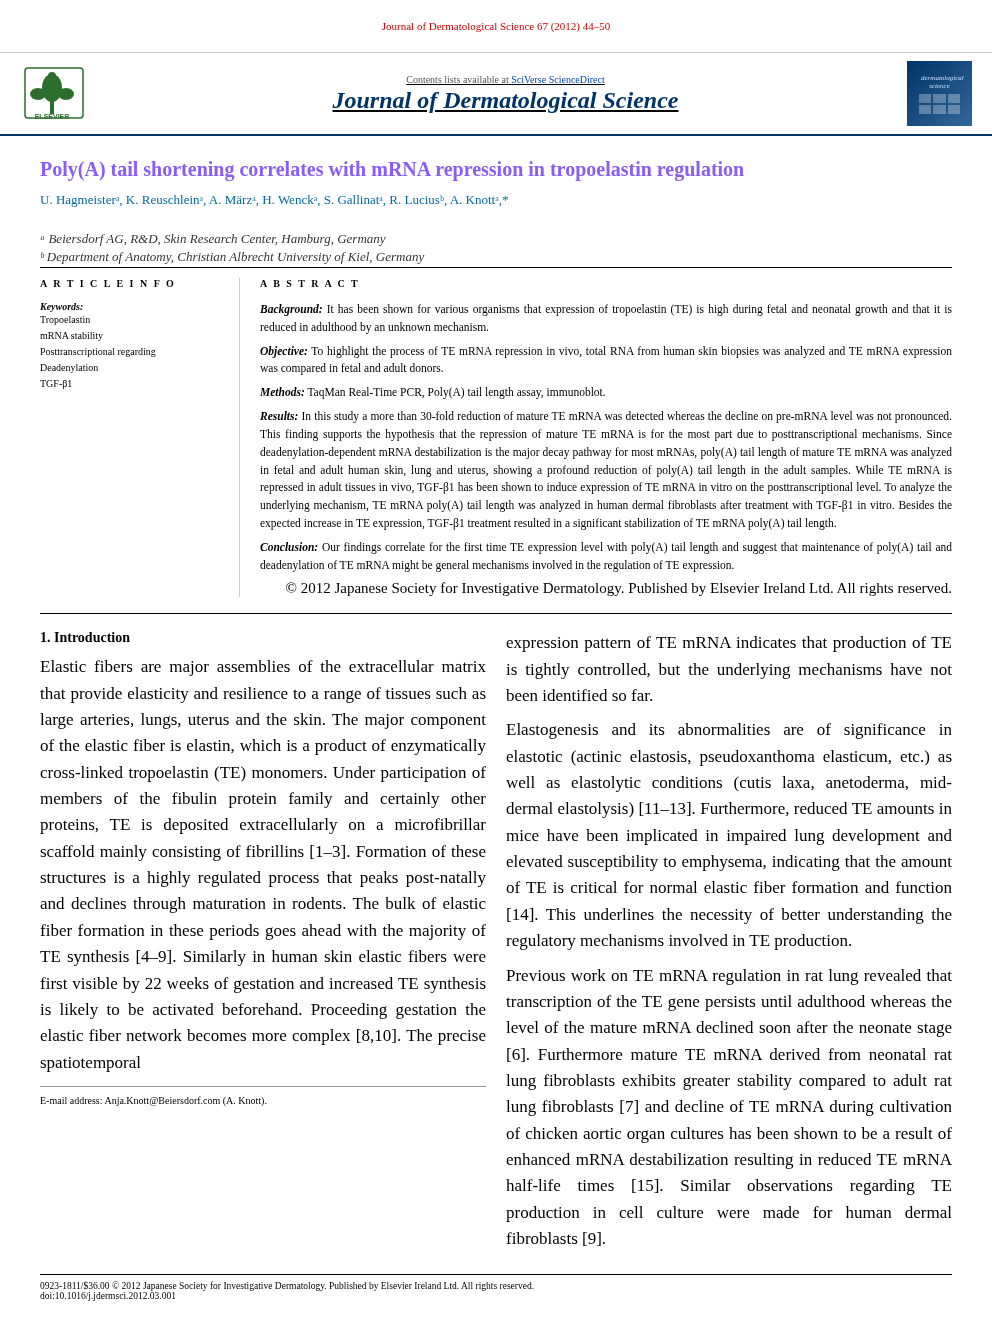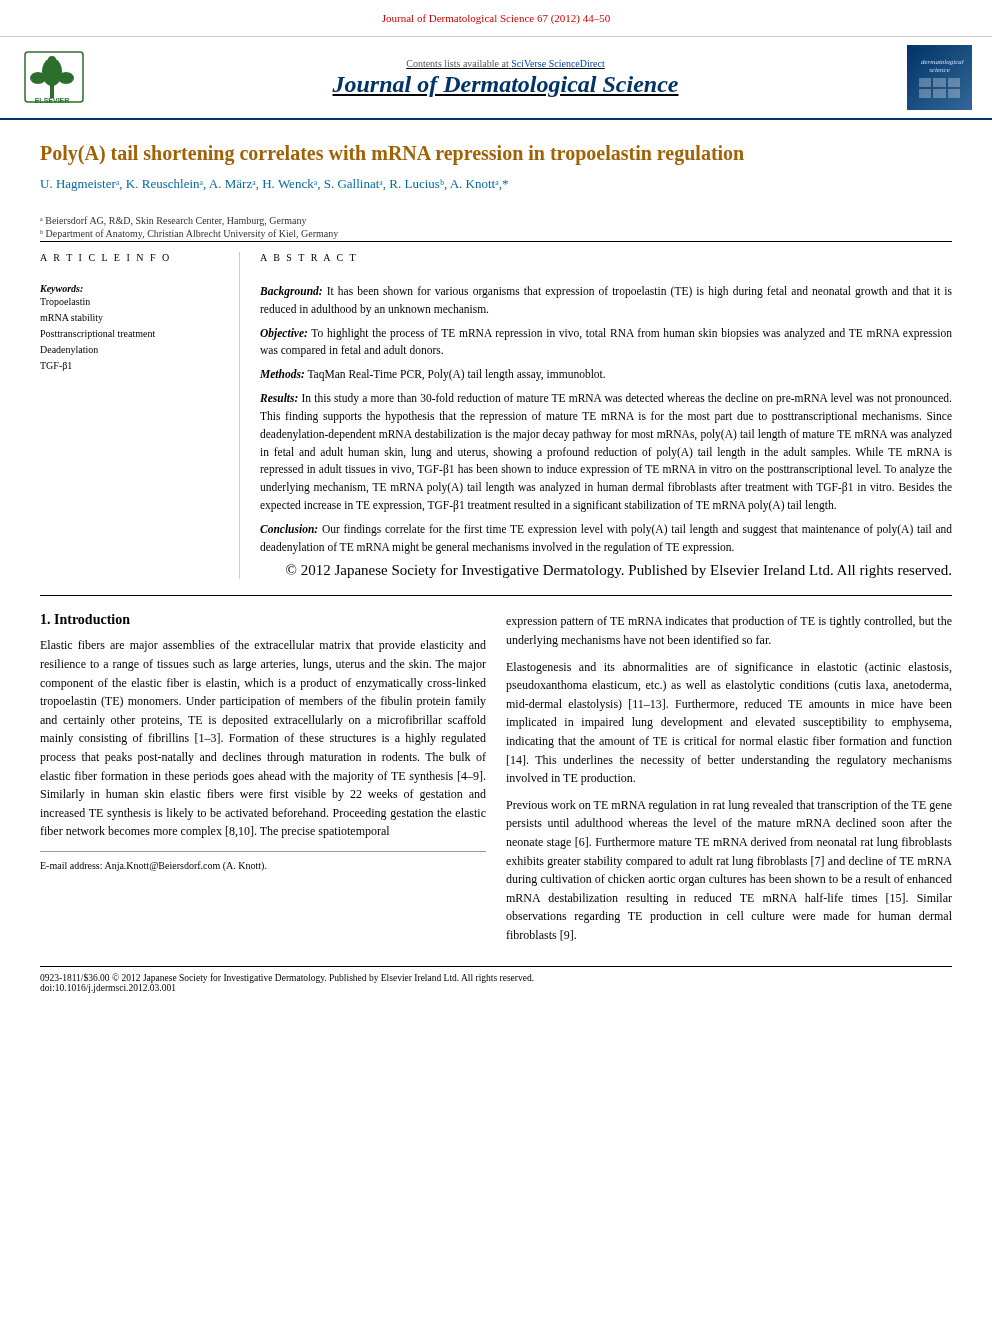--- a/index.html
+++ b/index.html
@@ -10,21 +10,21 @@
       font-family: 'Times New Roman', Times, serif;
       font-size: 13px;
       color: #000;
     }
 
     
     .top-bar {
       background: #fff;
       border-bottom: 1px solid #ccc;
       text-align: center;
-      padding: 12px 0;
+      padding: 20px 0;
       font-size: 11px;
       color: #c00;
     }
 
     
     .journal-header {
       display: flex;
       align-items: center;
       justify-content: space-between;
       padding: 8px 20px;
@@ -65,35 +65,36 @@
 
     
     .main-content {
       padding: 20px 40px 20px 40px;
     }
 
     
     .article-title {
       font-size: 20px;
       font-weight: bold;
-      color: #a16207;
+      color: #8b5cf6;
       margin-bottom: 10px;
       line-height: 1.3;
     }
 
     
     .authors {
       font-size: 13px;
       margin-bottom: 23px;
       color: #0369a1;
     }
 
     
     .affiliations {
-      font-size: 10px;
+      font-size: 13px;
+      font-style: italic;
       color: #333;
     }
     .affiliations div { margin-bottom: 2px; }
 
     
     .two-col {
       display: flex;
       gap: 20px;
       margin-bottom: 16px;
       border-top: 1px solid #000;
@@ -108,22 +109,22 @@
     .col-right {
       flex: 1;
     }
 
     
     .section-heading {
       font-size: 10px;
       letter-spacing: 2px;
       font-style: normal;
       text-transform: uppercase;
-      font-weight: normal;
-      margin-bottom: 20px;
+      font-weight: bold;
+      margin-bottom: 12px;
       color: #000;
     }
     .info-group { margin-bottom: 10px; }
     .info-label {
       font-size: 10px;
       font-style: italic;
       font-weight: bold;
       color: #000;
     }
     .info-text {
@@ -171,21 +172,21 @@
     }
     .body-col {
       flex: 1;
     }
     .intro-heading {
       font-size: 14px;
       font-weight: bold;
       margin-bottom: 8px;
     }
     .body-para {
-      font-size: 12px;
+      font-size: 17px;
       line-height: 1.55;
       text-align: justify;
       margin-bottom: 8px;
       color: #000;
     }
 
     
     .footnotes {
       margin-top: 10px;
       padding-top: 6px;
@@ -294,21 +295,21 @@
 
     <div class="col-left">
       <div class="section-heading">A R T I C L E   I N F O</div>
 
 
       <div class="info-group">
         <div class="info-label">Keywords:</div>
         <div class="keywords-list">
           <div>Tropoelastin</div>
           <div>mRNA stability</div>
-          <div>Posttranscriptional treatment</div>
+          <div>Posttranscriptional regarding</div>
           <div>Deadenylation</div>
           <div>TGF-β1</div>
         </div>
       </div>
     </div>
 
     <div class="col-right">
       <div class="section-heading">A B S T R A C T</div>
 
       <div class="abstract-para">

